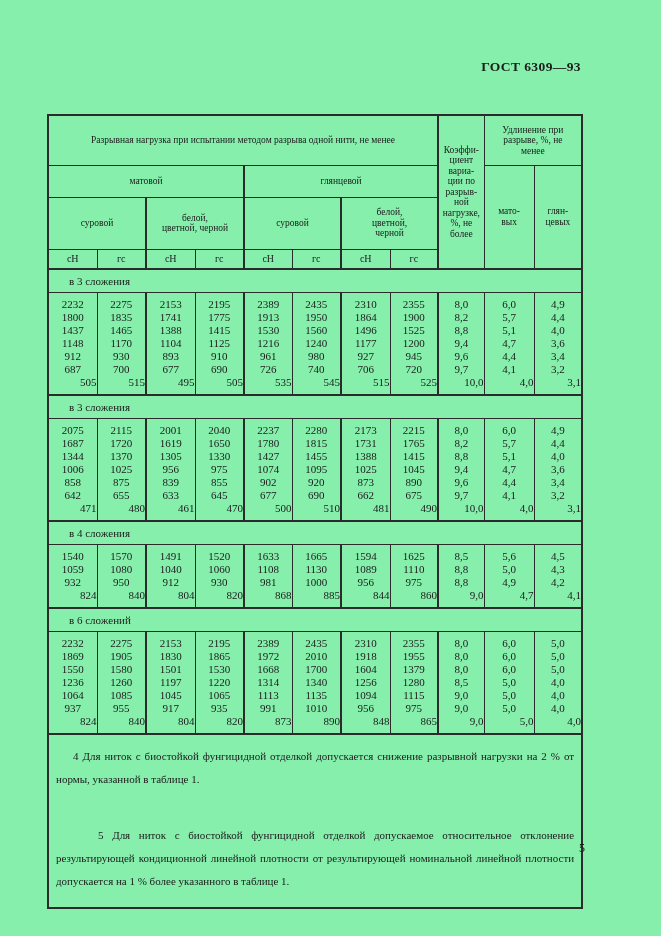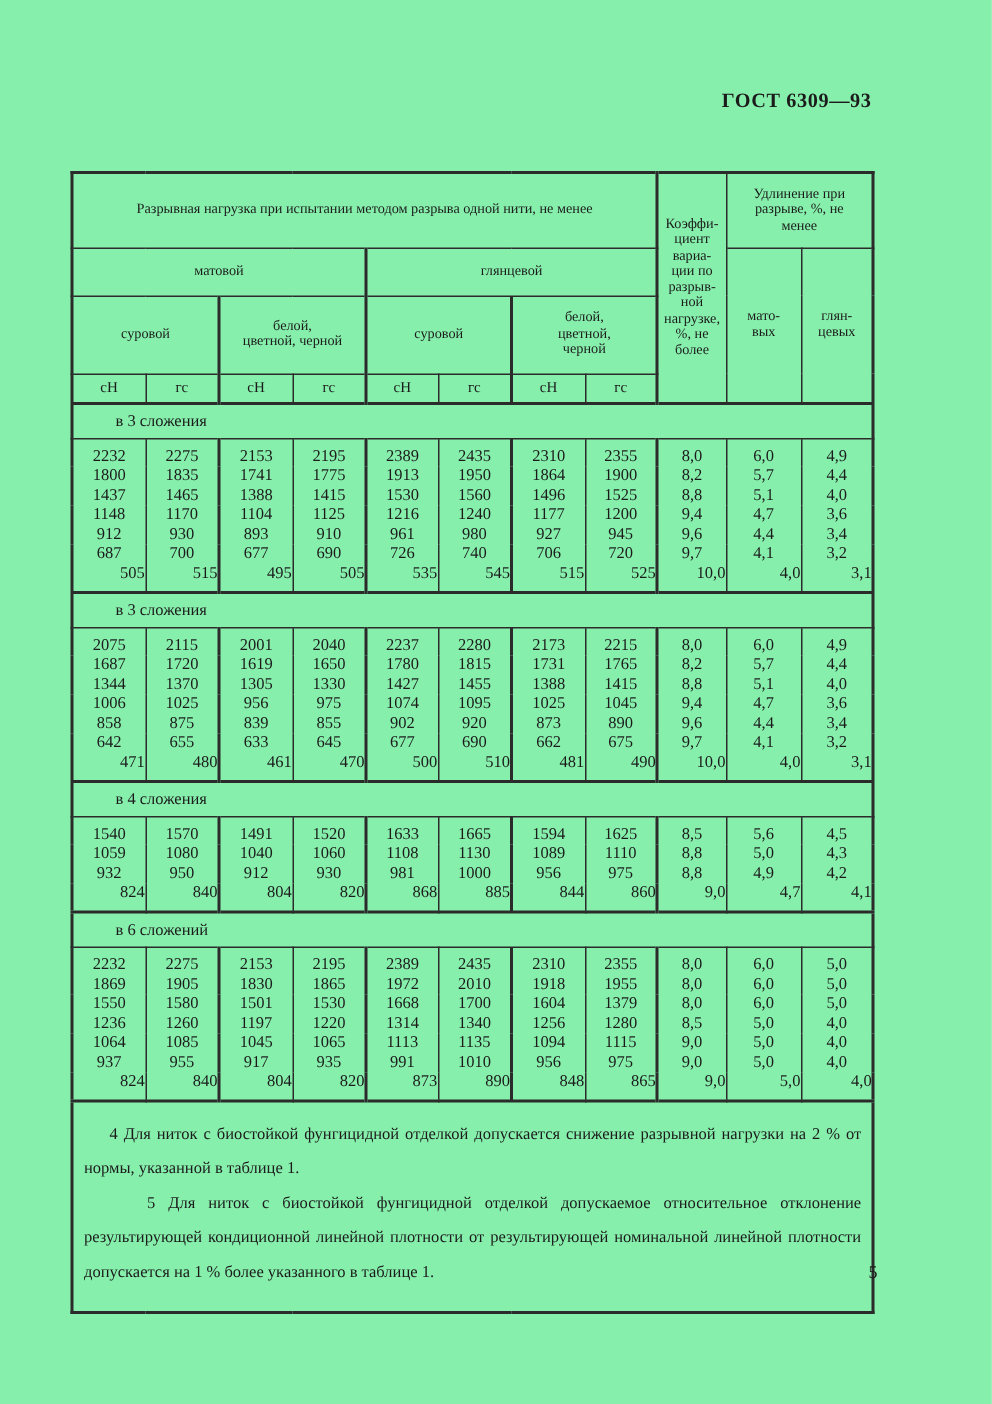--- a/index.html
+++ b/index.html
@@ -43,21 +43,21 @@
   tr.h4{height:20px;}
   th.units{font-size:10px;}
   .bl2{border-left:2px solid #2b2b2b !important;}
   tr.band td{
     border-top:2px solid #2b2b2b;
     border-bottom:1px solid #2b2b2b;
     border-left:none;border-right:none;
     height:22px;
     font-size:11px;
     text-align:left;
-    padding-left:28px;
+    padding-left:20px;
     vertical-align:middle;
   }
   tr.data td{
     border-top:none;border-bottom:none;
     font-size:11px;
     line-height:13px;
     height:13px;
     text-align:center;
     vertical-align:middle;
   }
@@ -69,21 +69,21 @@
     padding:10px 7px 14px 7px;
     vertical-align:top;
   }
   .note{
     margin:0;
     font-size:11px;
     line-height:23px;
     text-align:justify;
     text-indent:17px;
   }
-  .note.note-5{text-indent:42px;}
+  .note.note-5{text-indent:42px;margin-top:33px;}
   .page-number{
     position:absolute;top:841px;right:76px;
     font-size:12px;
   }
 </style>
 </head>
 <body>
 
 <div class="page">
 

